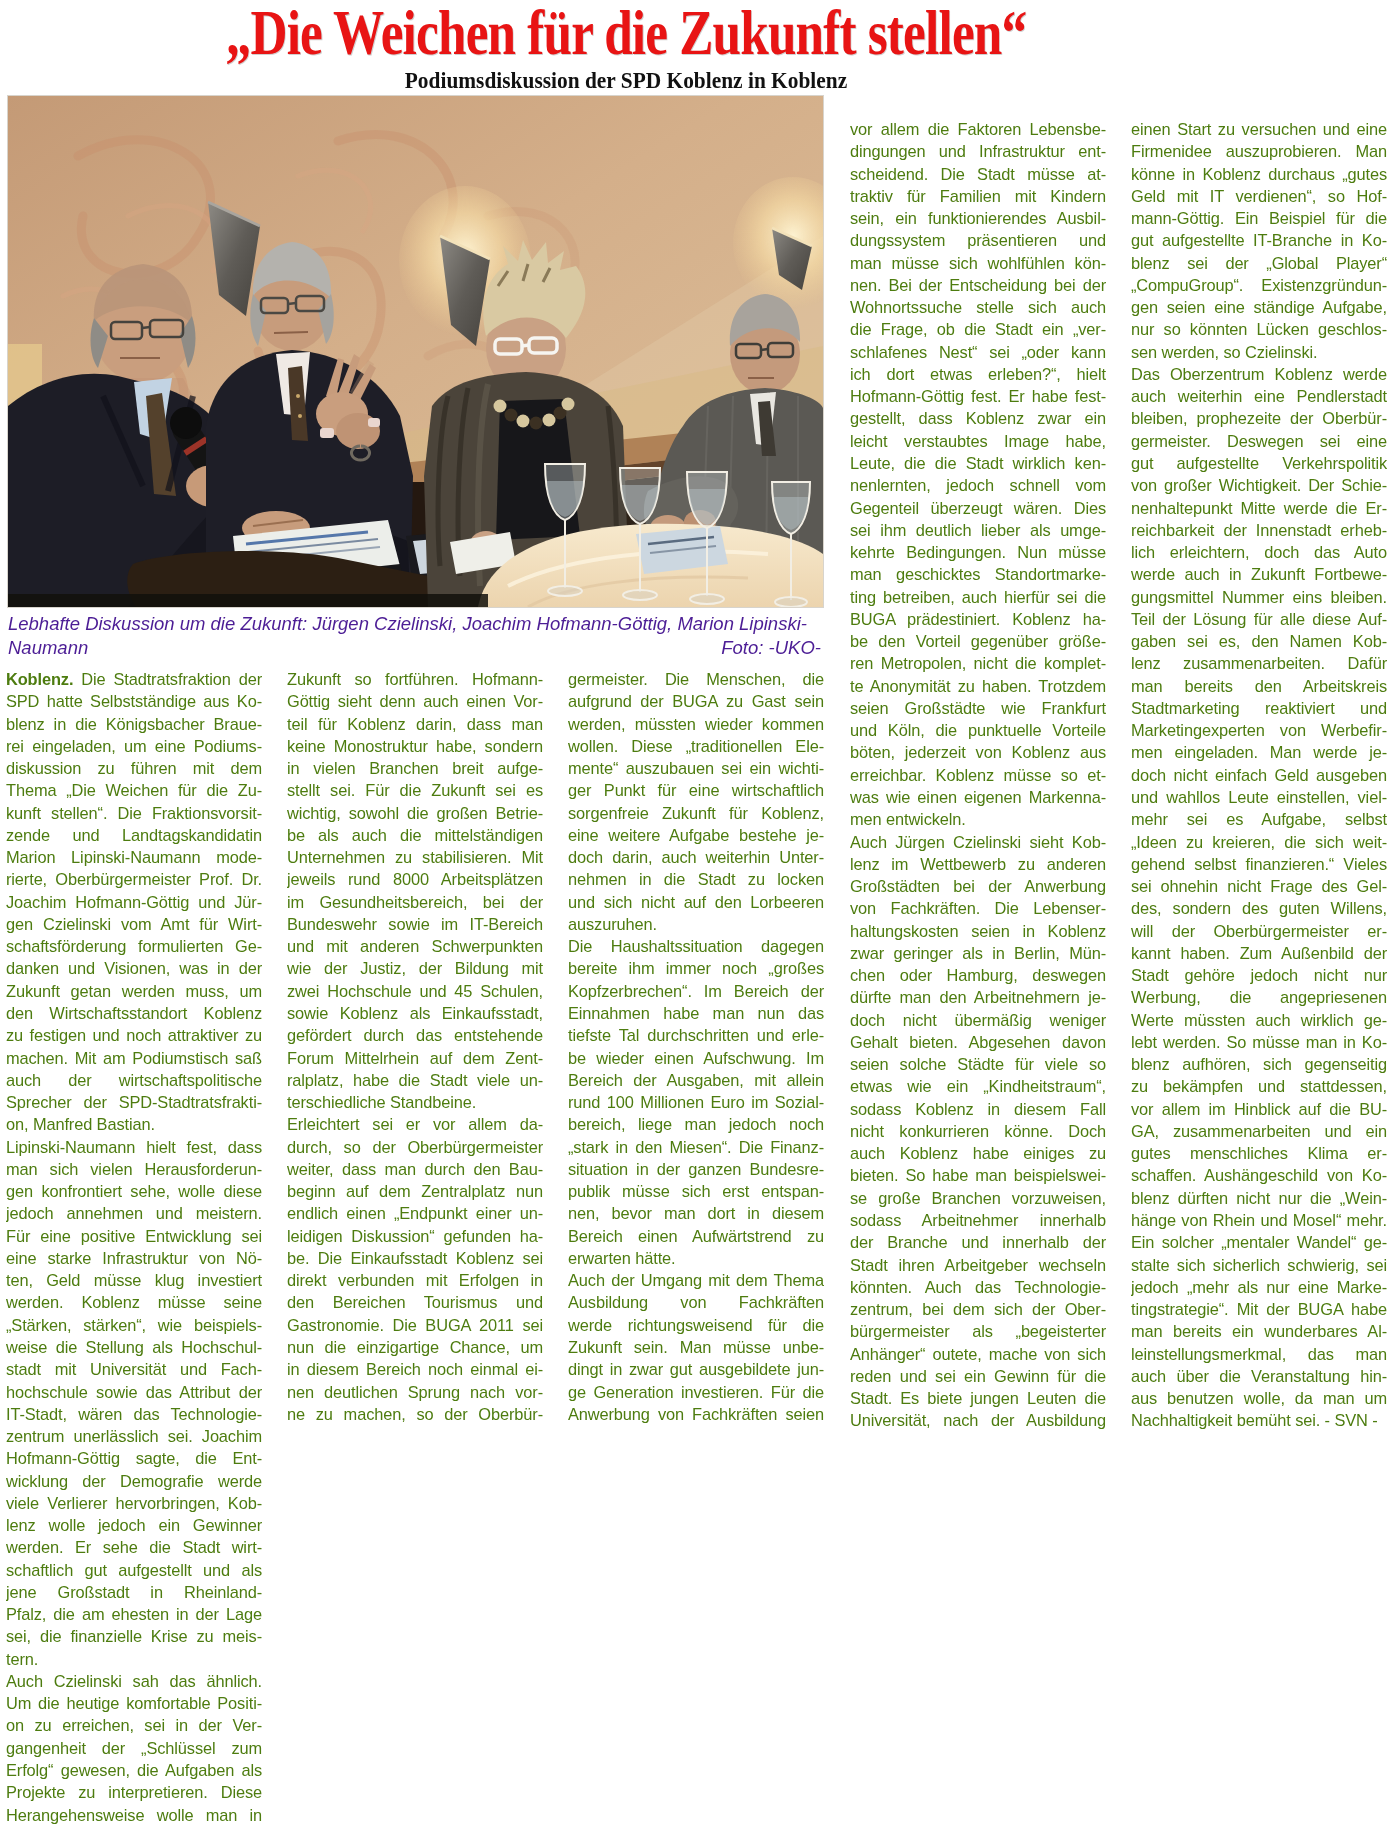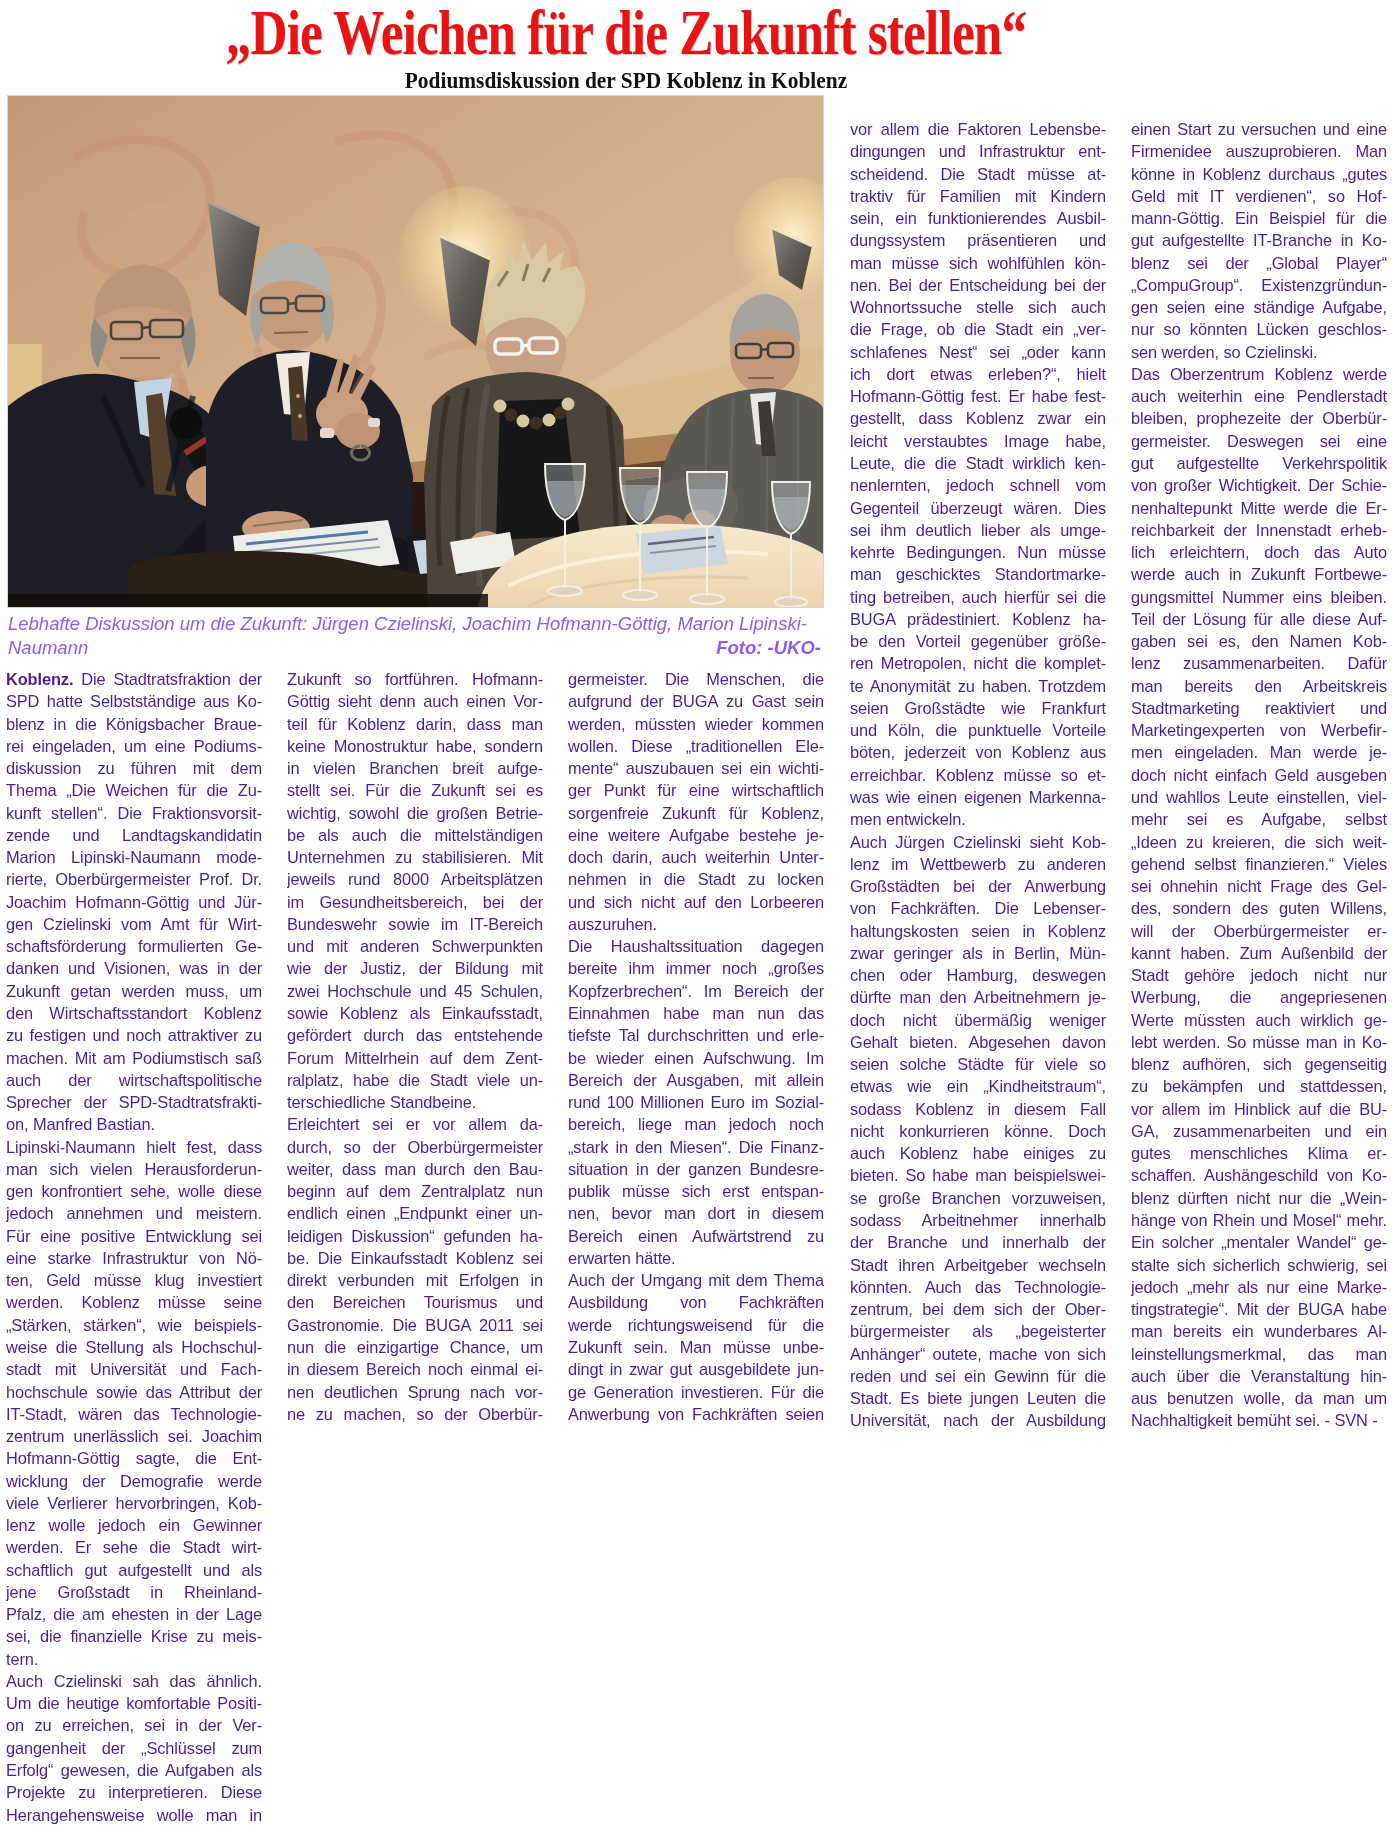--- a/index.html
+++ b/index.html
@@ -23,27 +23,27 @@
     font-weight:700;font-size:23px;color:#111111;
     transform:scaleX(0.93);transform-origin:50% 0;white-space:nowrap;
   }
   
   .photo{position:absolute;left:8px;top:96px;width:815px;height:511px;margin:0;
          outline:1px solid #d8d4cc;background:#d2ab87;overflow:hidden;}
   .photo svg{display:block;}
   
   .caption{
     position:absolute;left:8px;top:612px;width:815px;height:48px;
-    font-style:italic;font-size:18.5px;line-height:23.5px;color:#8b5cf6;
+    font-style:italic;font-size:18.5px;line-height:23.5px;color:#4c1d95;
   }
   .caption .credit{
-    position:absolute;right:2px;bottom:1px;font-weight:700;font-style:italic;
+    position:absolute;right:2px;bottom:1px;font-weight:400;font-style:italic;
   }
   
-  .col{position:absolute;width:256px;overflow:hidden;color:#4c1d95;}
+  .col{position:absolute;width:256px;overflow:hidden;color:#4d7c0f;}
   .ln{
     font-size:16.4px;line-height:22.27px;height:22.27px;overflow:hidden;
     text-align:justify;text-align-last:justify;letter-spacing:-0.12px;
     word-spacing:0.02px;
   }
   .ln.end{text-align-last:left;}
   .ln b{font-weight:700;}
 </style>
 </head>
 <body>

